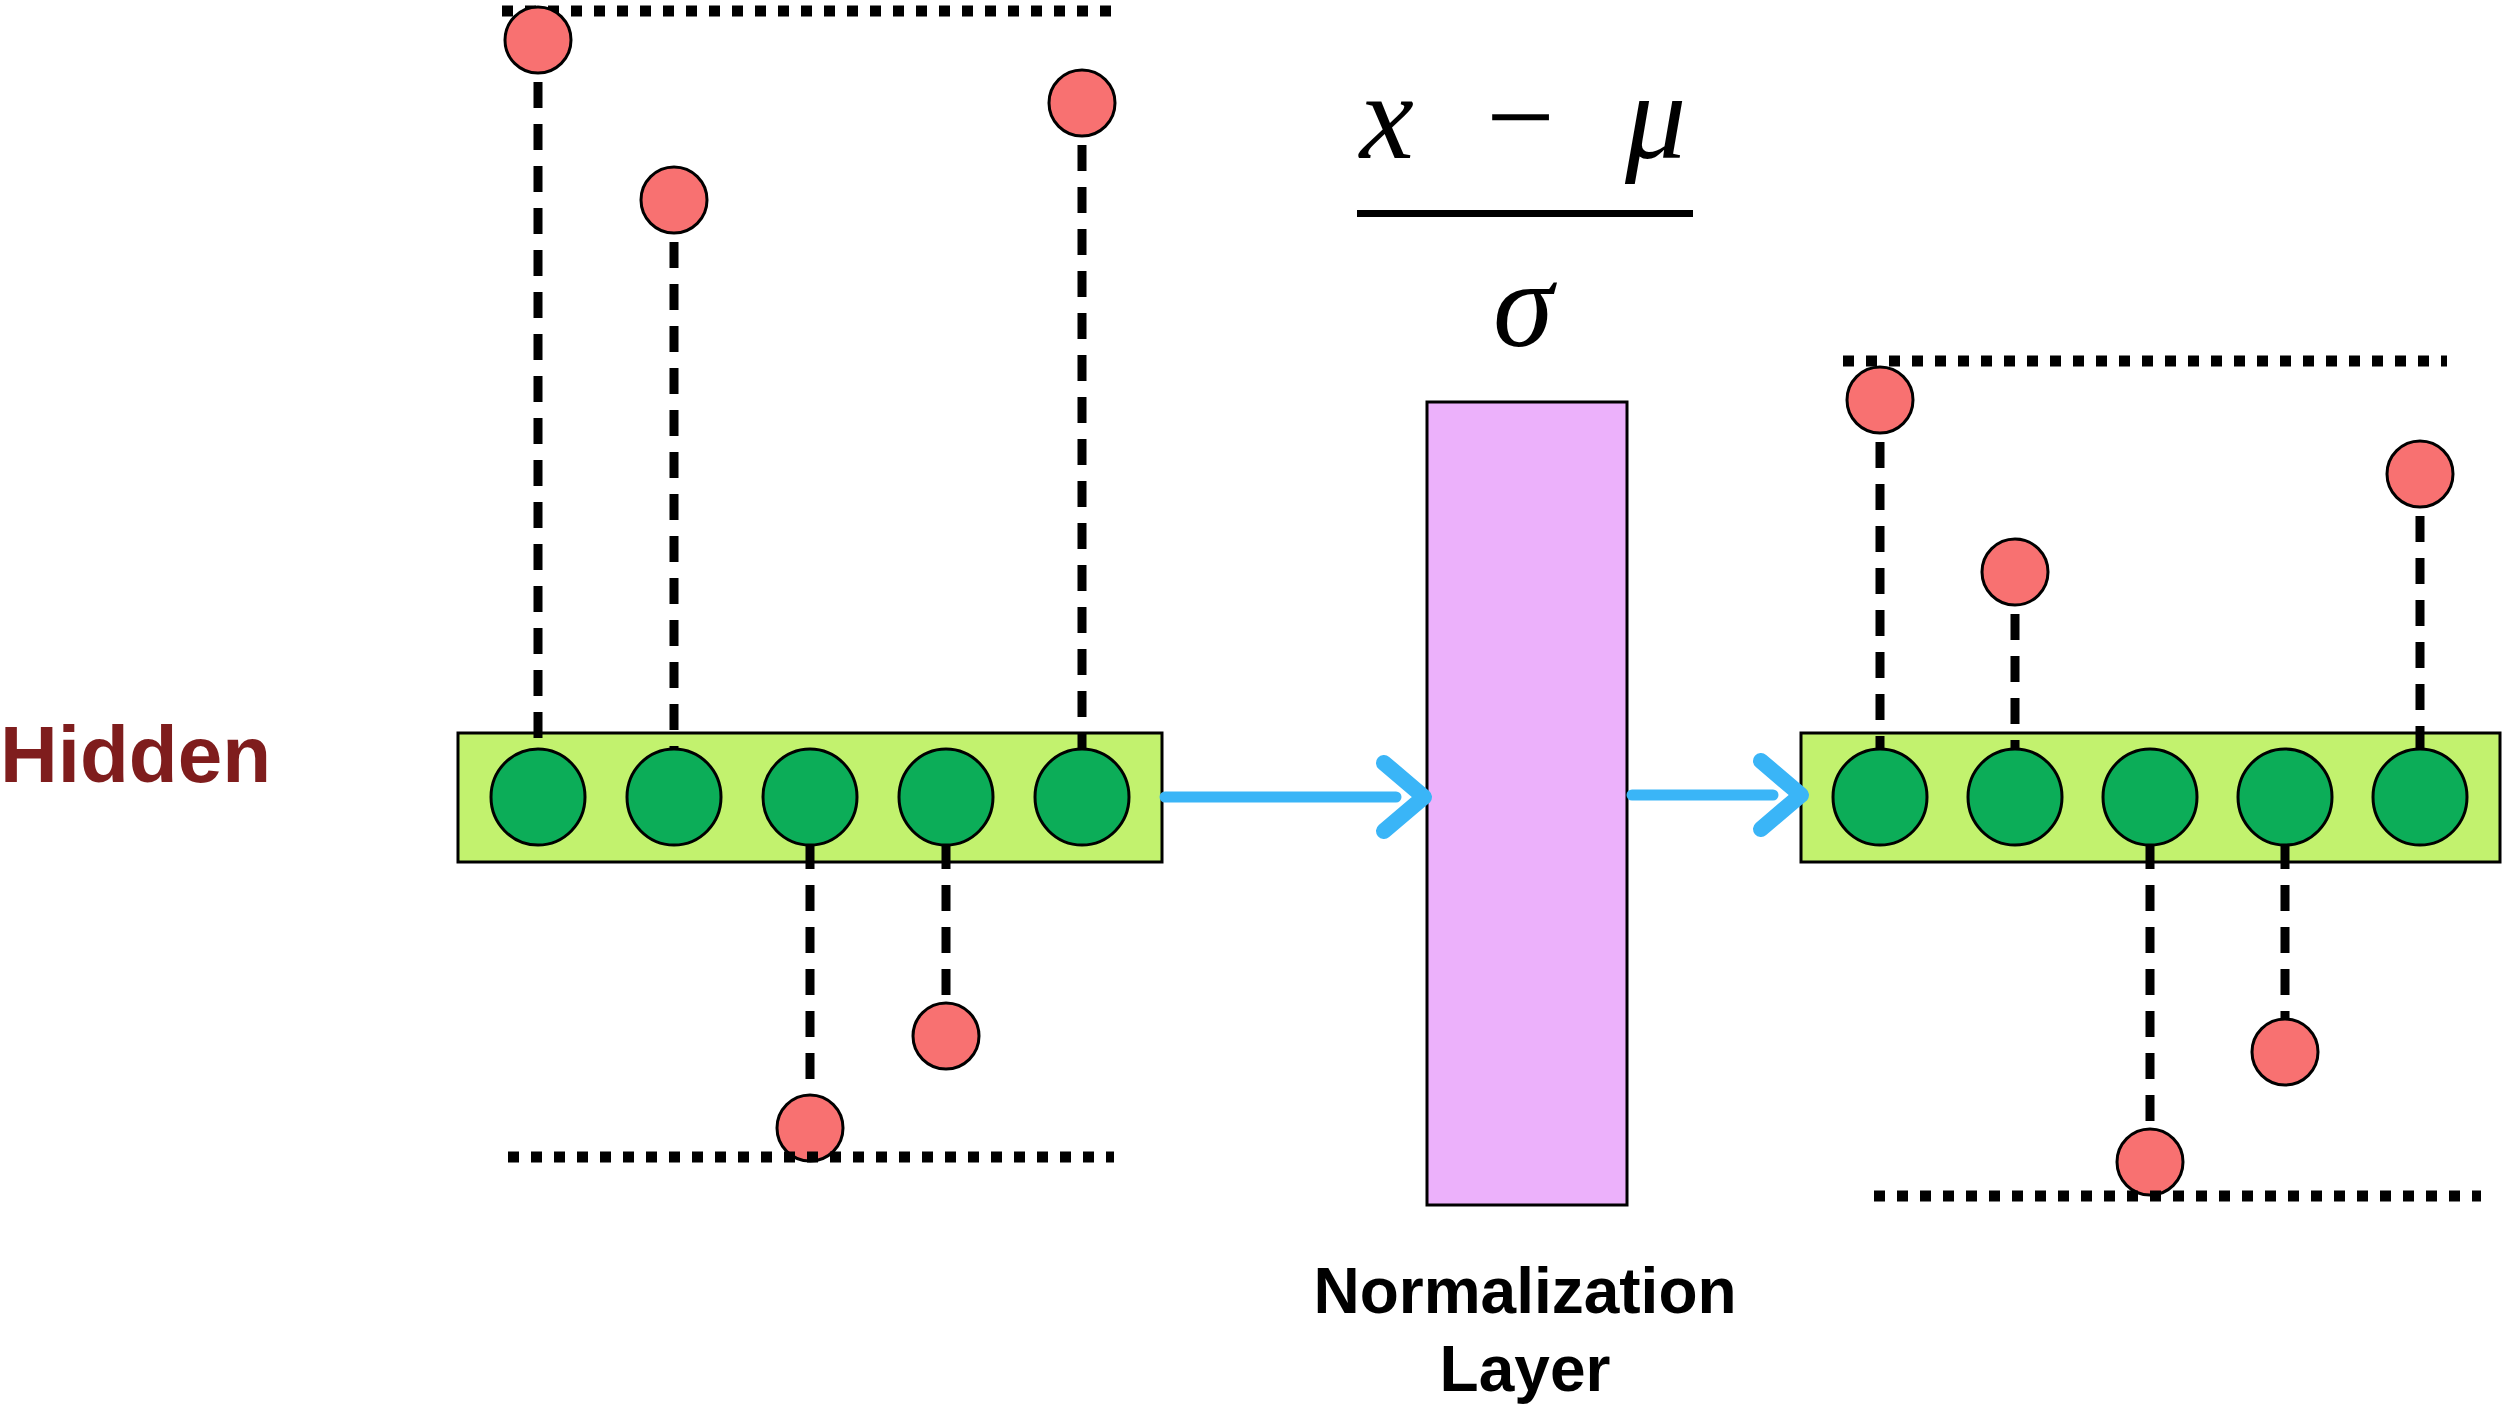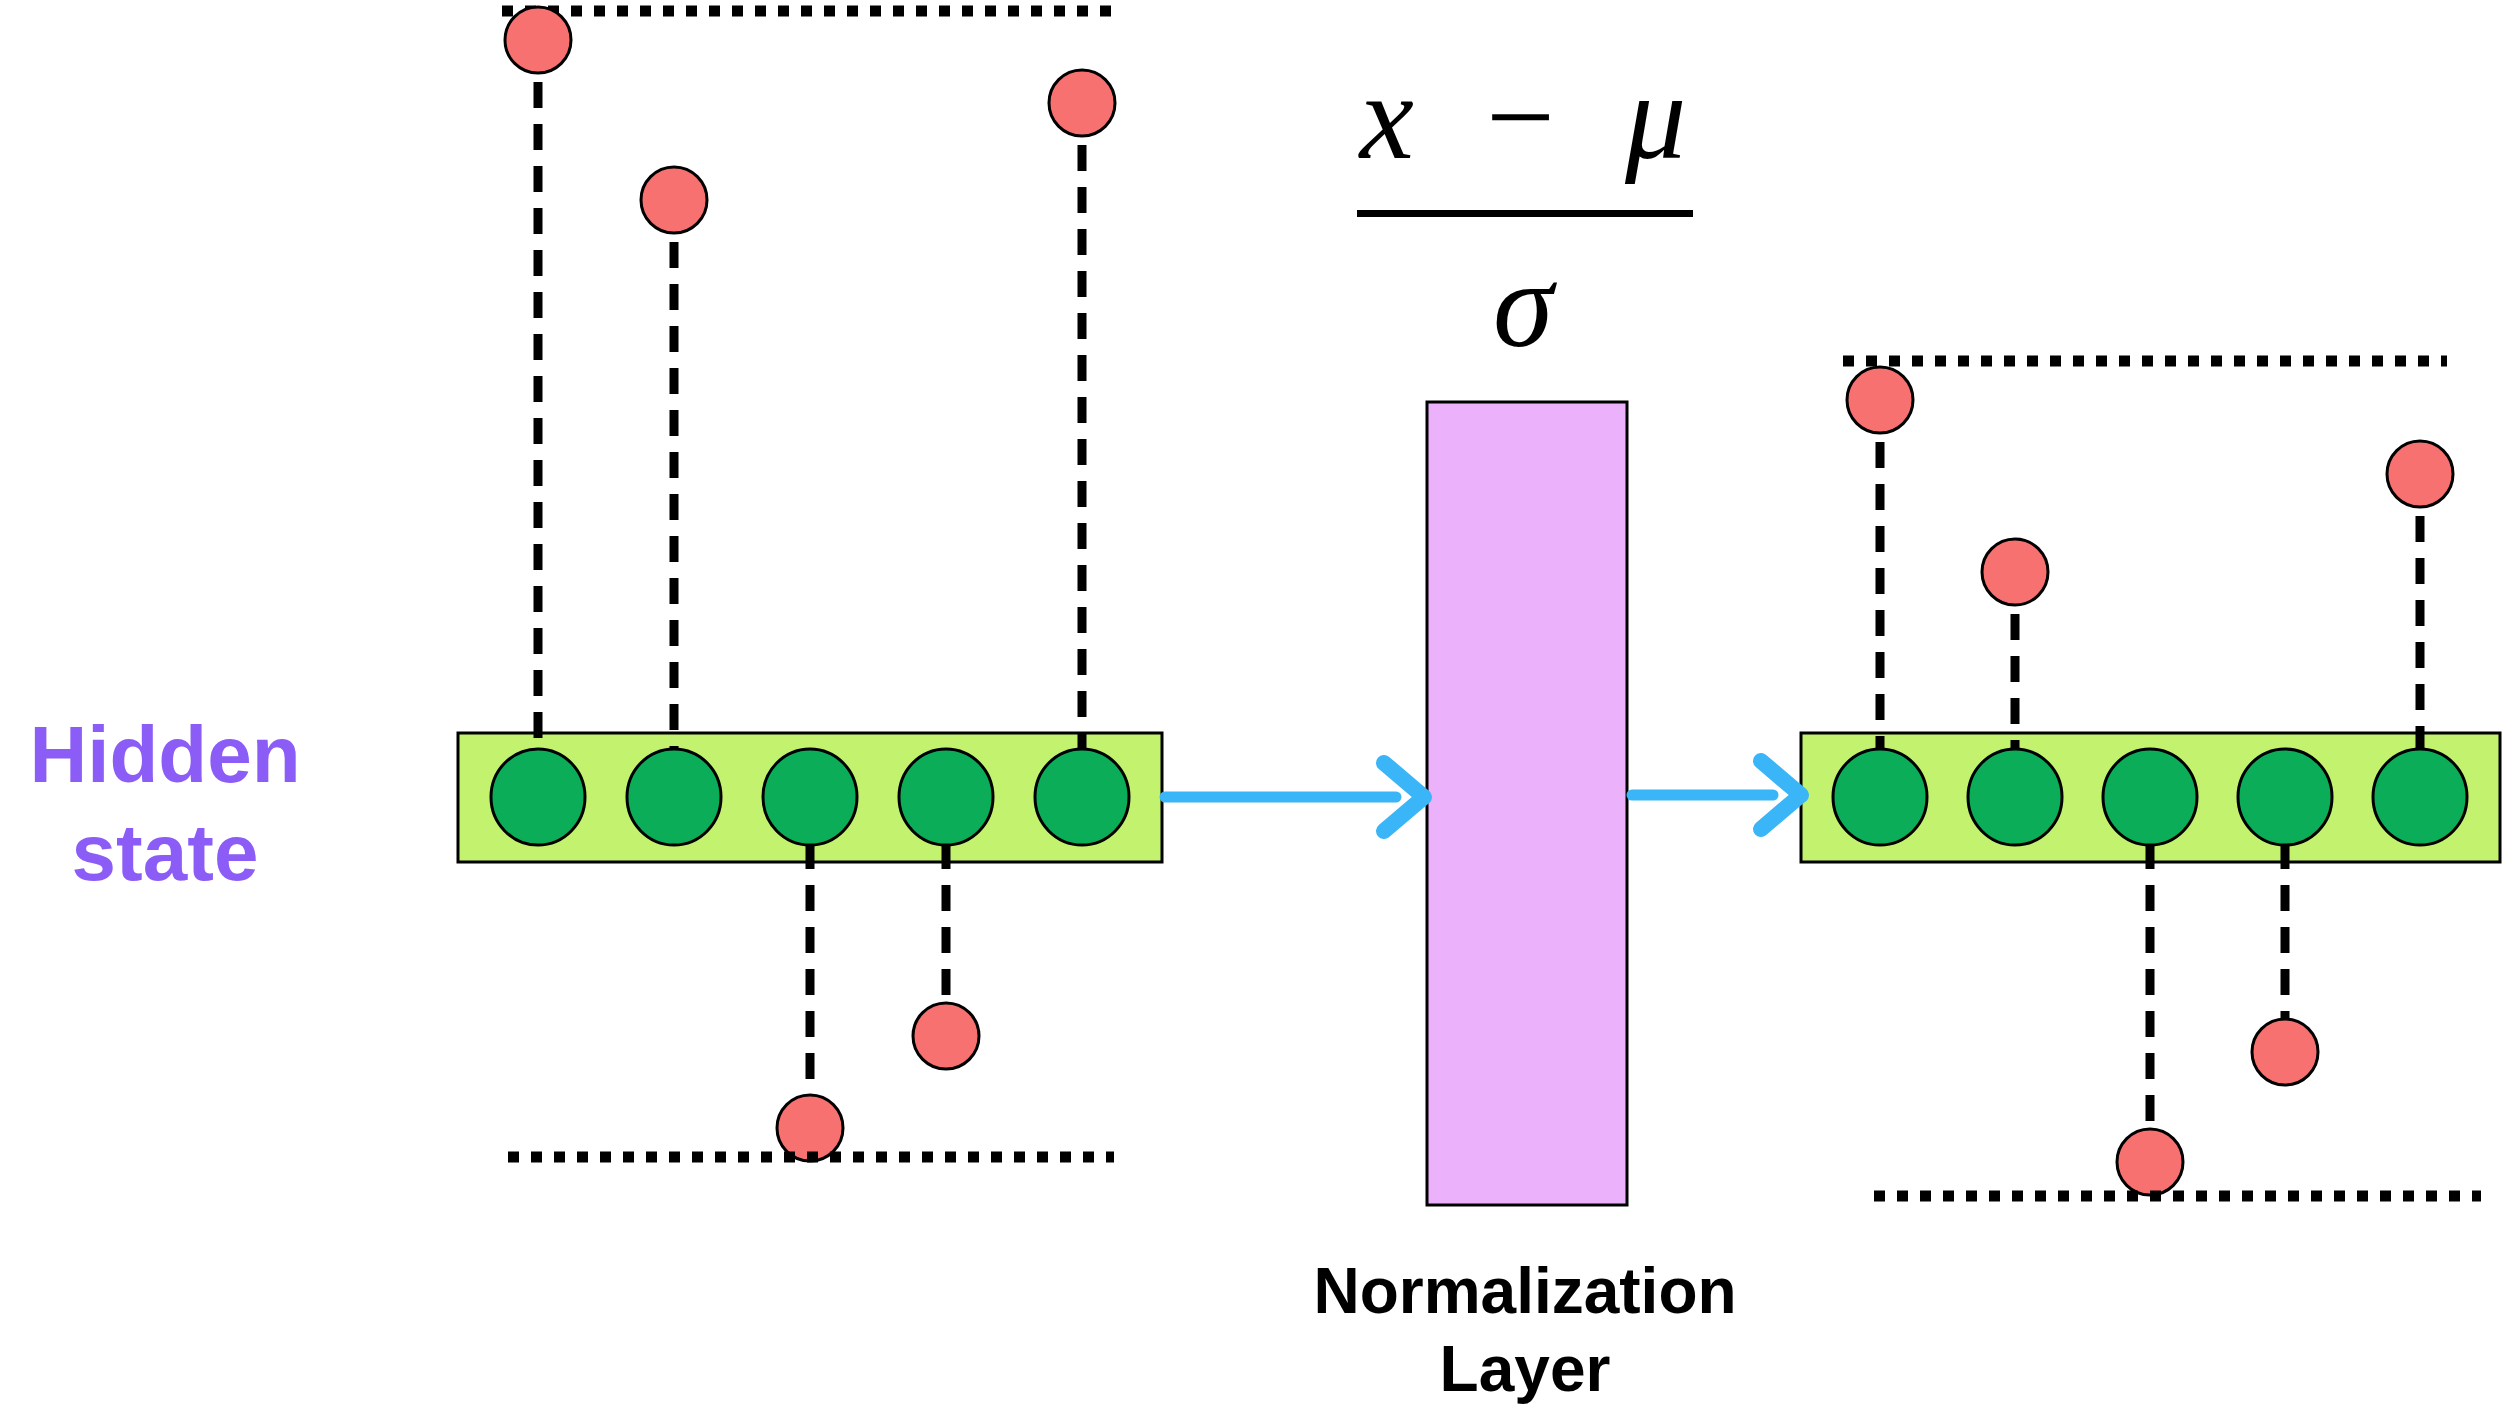--- a/index.html
+++ b/index.html
@@ -20,25 +20,24 @@
   #diagram {
     position: absolute;
     left: 0;
     top: 0;
   }
   .side-label {
     position: absolute;
     left: 0;
     top: 706px;
     width: 330px;
-    text-align: center;
     font-weight: bold;
     font-size: 80px;
     line-height: 98px;
-    color: #8b5cf6;
+    color: #7f1d1d;
     letter-spacing: 0px;
   }
   .block-label {
     position: absolute;
     left: 1225px;
     top: 1252px;
     width: 600px;
     text-align: center;
     font-weight: bold;
     font-size: 64px;
@@ -101,21 +100,20 @@
       <line x1="1632" y1="795" x2="1773" y2="795" stroke="#3ab5f7" stroke-width="11" stroke-linecap="round"></line>
       <path d="M 1761 761 L 1801 795 L 1761 829" fill="none" stroke="#3ab5f7" stroke-width="16" stroke-linecap="round" stroke-linejoin="round"></path>
 
     <text class="formula-num" x="1523" y="158" text-anchor="middle">x − μ</text>
     <rect x="1357" y="210" width="336" height="7" fill="#000000"></rect>
     <text class="formula-den" x="1523" y="346" text-anchor="middle">σ</text>
   </svg>
 
   <div class="side-label">
     <div>Hidden</div>
-    <div>state</div>
   </div>
 
   <div class="block-label">
     <div>Normalization</div>
     <div>Layer</div>
   </div>
 
 </div>
 
 </body></html>

